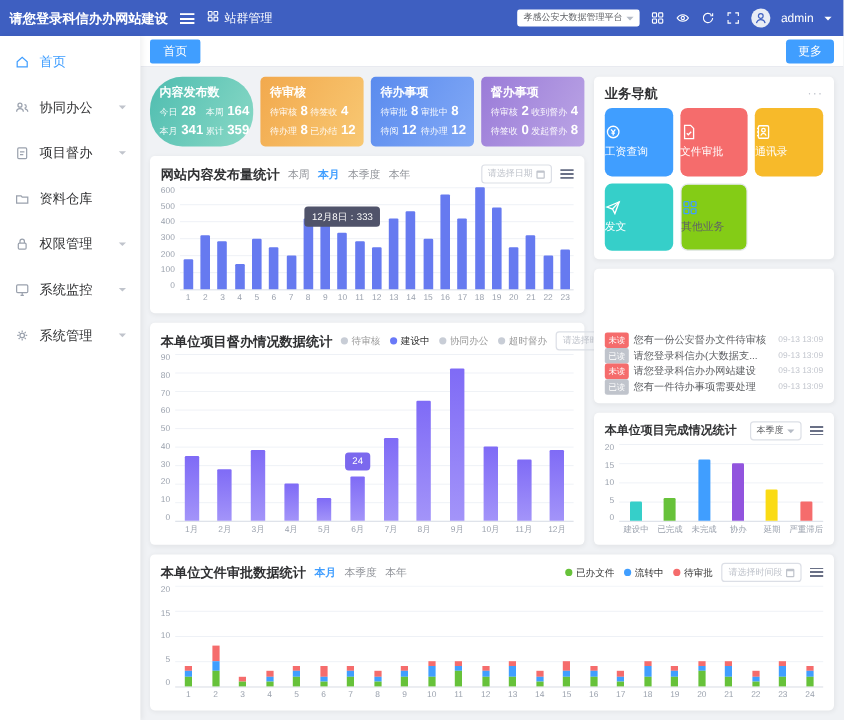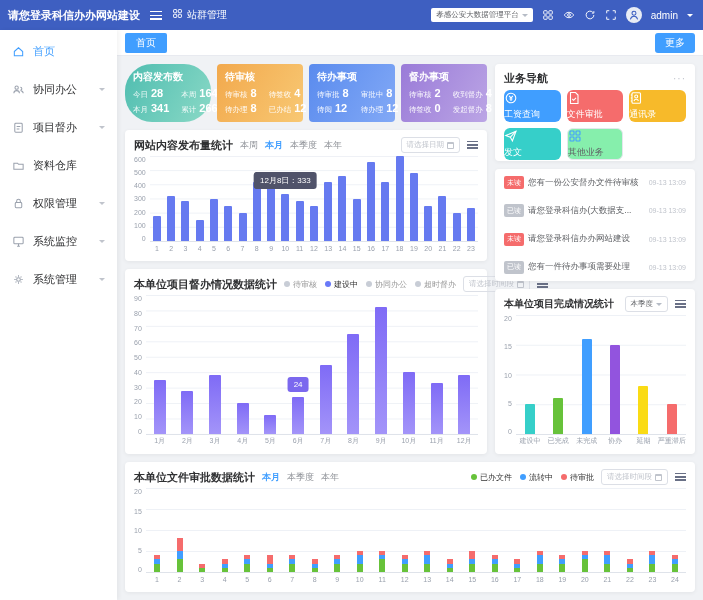--- a/index.html
+++ b/index.html
@@ -29,21 +29,21 @@
 .tabbar{height:26px;flex:none;background:#fff;display:flex;align-items:center;gap:6px;padding:0 8px;border-bottom:1px solid #e8eaf0}
 .page-tab{background:#409eff;color:#fff;font-size:10px;padding:3px 11px;border-radius:2px;cursor:pointer}
 .more-btn{margin-left:auto;background:#409eff;color:#fff;font-size:10px;padding:3px 10px;border:none;border-radius:3px;cursor:pointer}
 .content{flex:1;min-height:0;padding:8px;display:flex;flex-direction:column;gap:8px;overflow:hidden}
 .grid-top{flex:1;min-height:0;display:flex;gap:8px}
 .col-left{width:362px;flex:none;display:flex;flex-direction:column;gap:8px;min-height:0}
 .col-right{flex:1;min-width:0;display:flex;flex-direction:column;gap:8px}
 .stat-row{height:58px;flex:none;display:flex;gap:6px}
 .stat-card{flex:1;border-radius:4px;color:#fff;padding:6px 8px 4px;display:flex;flex-direction:column;min-width:0}
 .stat-title{font-size:10px;font-weight:bold}
-.stat-grid{flex:1;display:grid;grid-template-columns:1fr 1fr;align-content:space-evenly;column-gap:12px}
+.stat-grid{flex:1;display:grid;grid-template-columns:1fr 1fr;align-content:space-evenly;column-gap:2px}
 .stat-pair{display:flex;align-items:baseline;gap:3px;white-space:nowrap}
 .stat-label{font-size:7.5px;opacity:.92}
 .stat-value{font-size:11px;font-weight:bold}
 .panel{background:#fff;border-radius:4px;box-shadow:0 1px 4px rgba(0,0,0,.06);padding:7px 9px;display:flex;flex-direction:column;min-height:0}
 .panel-head{display:flex;align-items:center;gap:7px;flex:none}
 .panel-title{font-size:11px;font-weight:bold;white-space:nowrap}
 .chart-tab{font-size:9px;color:#909399;cursor:pointer;white-space:nowrap}
 .chart-tab.active{color:#409eff;font-weight:bold}
 .date-input{margin-left:auto;border:1px solid #dcdfe6;border-radius:3px;color:#c0c4cc;font-size:7.5px;padding:2px 5px;display:flex;align-items:center;gap:3px;white-space:nowrap;cursor:pointer}
 .date-input.noauto{margin-left:0}
@@ -62,28 +62,28 @@
 .bars{flex:1;display:flex;align-items:stretch;border-bottom:1px solid #dfe3ea;min-height:0}
 .bar-col{flex:1;height:100%;display:flex;align-items:flex-end;justify-content:center;position:relative}
 .bar{border-radius:1px 1px 0 0}
 .stack{height:100%;display:flex;flex-direction:column-reverse;justify-content:flex-start}
 .stack div{width:100%}
 .x-axis{height:12px;flex:none;display:flex;align-items:center}
 .x-axis span{flex:1;text-align:center;font-size:7px;color:#9aa1ad;white-space:nowrap}
 .tip{position:absolute;left:50%;transform:translateX(-50%);color:#fff;font-size:8px;padding:3px 6px;border-radius:3px;white-space:nowrap;z-index:3}
 .panel-chart1{height:131px;flex:none}
 .panel-chart2{flex:1}
-.panel-nav{height:97px;flex:none}
+.panel-nav{height:152px;flex:none}
 .panel-msg{height:112px;flex:none}
 .panel-chart3{flex:1}
 .panel-chart4{height:130px;flex:none}
 .nav-grid{flex:1;display:grid;grid-template-columns:repeat(3,1fr);grid-auto-rows:1fr;gap:6px;margin-top:4px}
 .nav-item{border-radius:6px;display:flex;flex-direction:column;align-items:flex-start;justify-content:center;gap:3px;font-size:9px;color:#fff;cursor:pointer}
 .nav-item.plain{color:#606266;border:1px solid #e4e7ed}
-.msg-list{flex:1;display:flex;flex-direction:column;justify-content:space-between;min-height:0}
+.msg-list{flex:1;display:flex;flex-direction:column;justify-content:flex-end;min-height:0}
 .msg-item{display:flex;align-items:center;gap:4px;min-width:0}
 .badge{flex:none;font-size:7px;color:#fff;padding:1.5px 3px;border-radius:2px}
 .msg-text{flex:1;min-width:0;font-size:8.5px;color:#606266;white-space:nowrap;overflow:hidden;text-overflow:ellipsis}
 .msg-time{flex:none;font-size:7px;color:#c0c4cc}
 svg{display:block}
 </style>
 </head>
 <body>
 
 <div class="app">
@@ -240,21 +240,21 @@
                   <div class="stat-pair">
                       <span class="stat-label">本周</span>
                       <span class="stat-value">164</span>
                     </div>
                   <div class="stat-pair">
                       <span class="stat-label">本月</span>
                       <span class="stat-value">341</span>
                     </div>
                   <div class="stat-pair">
                       <span class="stat-label">累计</span>
-                      <span class="stat-value">266</span>
+                      <span class="stat-value">359</span>
                     </div>
                 </div>
               </div>
               <div class="stat-card" style="background: linear-gradient(120deg, rgb(242, 169, 77), rgb(248, 200, 115));">
                 <div class="stat-title">待审核</div>
                 <div class="stat-grid">
                   <div class="stat-pair">
                       <span class="stat-label">待审核</span>
                       <span class="stat-value">8</span>
                     </div>
@@ -580,21 +580,21 @@
                 </div>
                 <div class="nav-item" style="background: rgb(54, 207, 201);">
                   <span>
                       <svg width="14" height="14" viewBox="0 0 14 14" fill="none" stroke="#fff" stroke-width="1.1">
                         <path d="M1.8 6.5L12 2.2 8.4 12l-2-3.8z"></path>
                         <path d="M6.4 8.2L12 2.2"></path>
                       </svg>
                     </span>
                   <span>发文</span>
                 </div>
-                <div class="nav-item plain" style="background: #86efac;">
+                <div class="nav-item plain" style="background: #84cc16;">
                   <span>
                       <svg width="14" height="14" viewBox="0 0 14 14" fill="none" stroke="#409eff" stroke-width="1.1">
                         <rect x="2" y="2" width="4" height="4" rx="0.8"></rect>
                         <rect x="8" y="2" width="4" height="4" rx="0.8"></rect>
                         <rect x="2" y="8" width="4" height="4" rx="0.8"></rect>
                         <rect x="8" y="8" width="4" height="4" rx="0.8"></rect>
                       </svg>
                     </span>
                   <span>其他业务</span>
                 </div>

